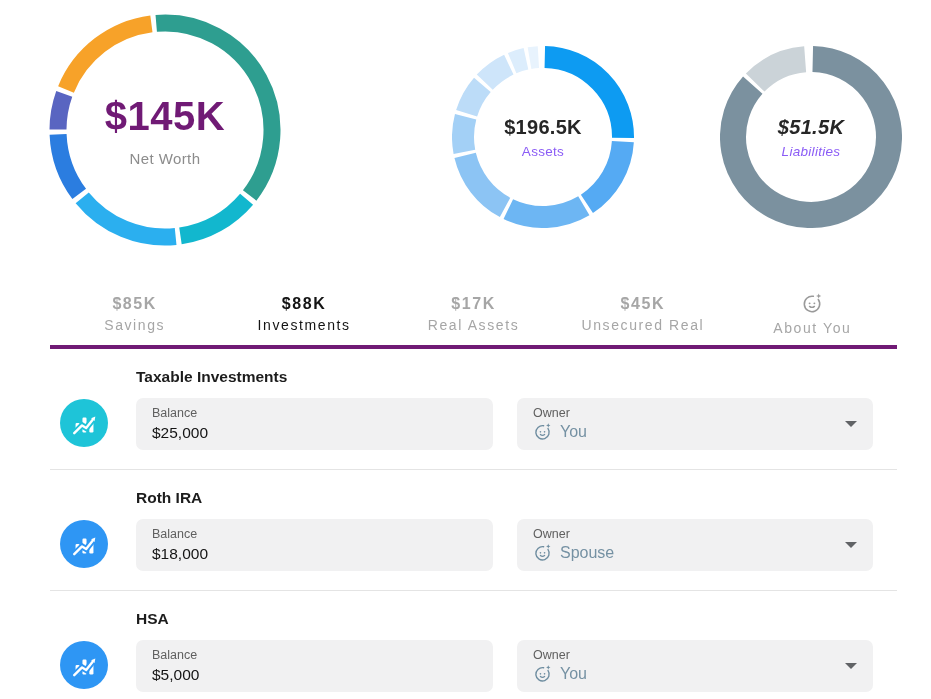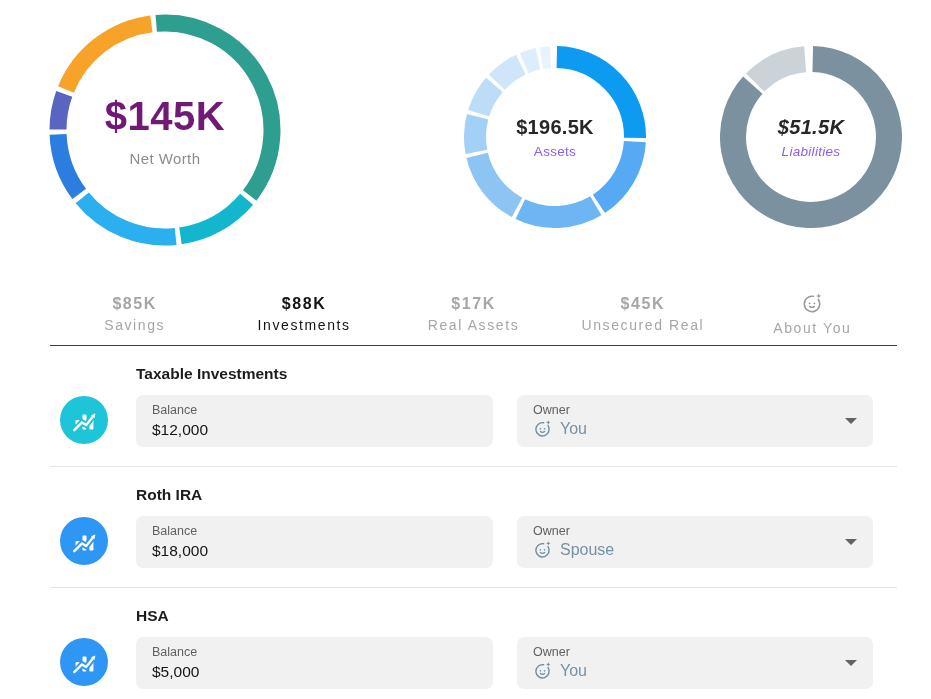--- a/index.html
+++ b/index.html
@@ -10,30 +10,30 @@
   }
   
   .charts-header{position:relative;height:272px;}
   .donut{position:absolute;}
   .donut svg{display:block;}
   .donut .center{
     position:absolute;inset:0;display:flex;flex-direction:column;
     align-items:center;justify-content:center;text-align:center;pointer-events:none;
   }
   #net-worth{left:49px;top:14px;width:232px;height:232px;}
-  #assets{left:464px;top:46px;width:182px;height:182px;}
+  #assets{left:452px;top:46px;width:182px;height:182px;}
   #liabilities{left:720px;top:46px;width:182px;height:182px;font-style:italic;}
   .center-value-lg{font-size:40px;font-weight:700;color:#701a75;letter-spacing:.5px;}
   .center-label-lg{font-size:15px;color:#8c8c8c;margin-top:11px;letter-spacing:.4px;}
   .center-value-sm{font-size:20px;font-weight:700;color:#262626;letter-spacing:.3px;}
   .center-label-sm{font-size:13.5px;color:#8b5cf6;margin-top:5px;letter-spacing:.3px;}
   
   .tab-bar{
     display:flex;align-items:center;height:61px;margin:12px 34px 0 50px;
-    border-bottom:1px solid #701a75;
+    border-bottom:4px solid #701a75;
   }
   .tab{
     flex:1;display:flex;flex-direction:column;align-items:center;justify-content:center;
     text-align:center;color:#a6a6a6;cursor:pointer;padding:0 22px;
   }
   .tab-value{font-size:16px;font-weight:700;letter-spacing:1.6px;line-height:1.25;}
   .tab-label{font-size:14px;letter-spacing:1.6px;line-height:1.3;margin-top:2px;}
   .tab.active{color:#141414;}
   .tab .face-icon{width:22px;height:22px;margin-bottom:3px;color:#9a9a9a;}
   
@@ -165,21 +165,21 @@
   <div class="badge" style="--badge: #1EC4D8;">
     <svg viewBox="0 0 24 24">
         <use href="#sym-stats"></use>
       </svg>
   </div>
   <div class="row-main">
     <h3 class="row-title">Taxable Investments</h3>
     <div class="fields">
       <div class="field balance">
         <div class="field-label">Balance</div>
-        <div class="field-value">$12,000</div>
+        <div class="field-value">$25,000</div>
       </div>
       <div class="field owner">
         <div class="field-label">Owner</div>
         <div class="field-value">
           <svg class="face-icon" viewBox="0 0 24 24">
               <use href="#sym-face"></use>
             </svg>
           <span>You</span>
         </div>
         <span class="caret"></span>

